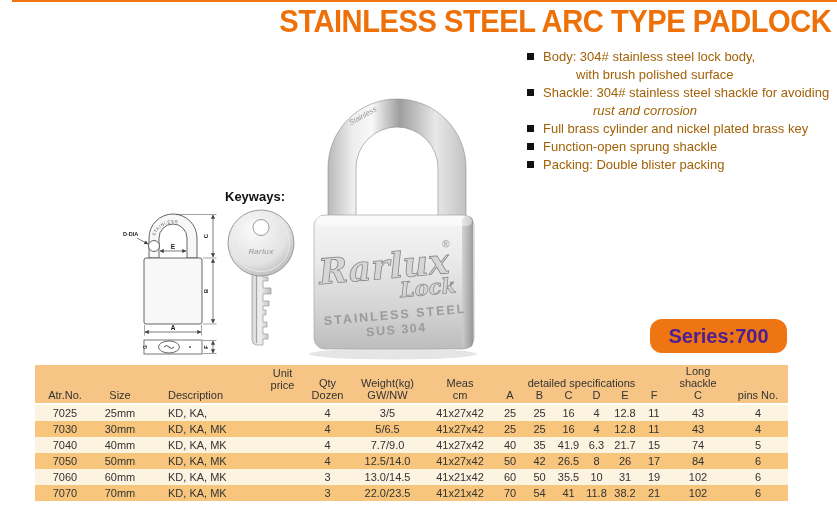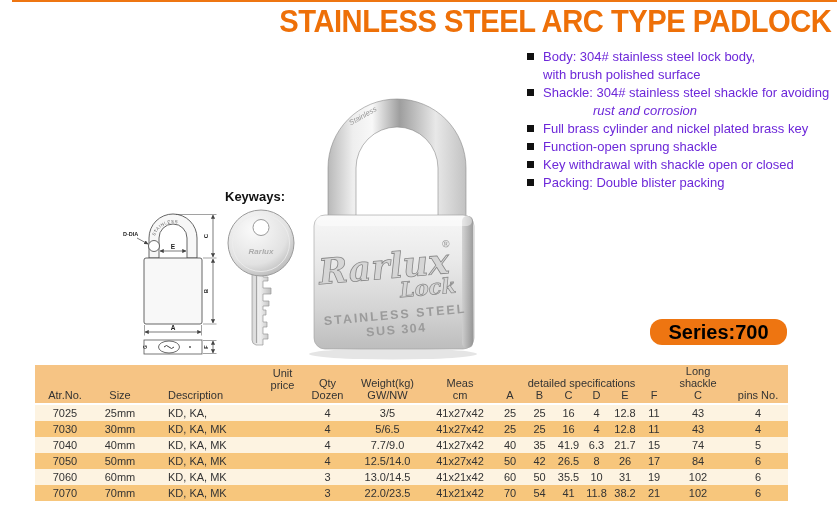--- a/index.html
+++ b/index.html
@@ -6,36 +6,36 @@
   .page { position:relative; width:837px; height:505px; background:#fff; overflow:hidden;
           font-family:"Liberation Sans", sans-serif; }
 
   .top-rule { position:absolute; top:0; left:12px; right:0; height:2px; background:#ee7511; }
 
   .title { position:absolute; top:4px; right:6px; margin:0; white-space:nowrap;
            font-size:31px; font-weight:bold; color:#ee7008; letter-spacing:-0.5px;
            transform:scaleX(0.94); transform-origin:100% 50%; }
 
   .features { position:absolute; left:527px; top:48px; width:308px; margin:0; padding:0;
-              list-style:none; font-size:13px; color:#6d28d9; }
+              list-style:none; font-size:13px; color:#a16207; }
   .features li { position:relative; padding-left:16px; line-height:18px; }
   .sq { position:absolute; left:0; top:5px; width:7px; height:7px; background:#111; }
   .sub { line-height:18px; }
   .sub:empty { display:none; }
-  li.f0 .sub { }
+  li.f0 .sub { margin-left:33px; }
   li.f1 .sub { margin-left:50px;font-style:italic; }
 
   .keyways-label { position:absolute; left:225px; top:189px; font-size:13px; font-weight:bold; color:#111; }
 
   .diagram-svg { position:absolute; left:123px; top:196px; }
   .key-svg     { position:absolute; left:222px; top:206px; }
   .padlock-svg { position:absolute; left:296px; top:86px; }
 
-  .series-badge { position:absolute; left:650px; top:319px; width:137px; height:26px;
-                  background:#ee7511; border-radius:12px; color:#000000;
+  .series-badge { position:absolute; left:650px; top:319px; width:137px; height:34px;
+                  background:#ee7511; border-radius:12px; color:#4c1d95;
                   font-size:20px; font-weight:bold;
                   display:flex; align-items:center; justify-content:center; }
 
   .spec-table-wrap { position:absolute; left:35px; top:365px; width:753px; }
   table.spec { border-collapse:collapse; width:753px; table-layout:fixed;
                font-size:11px; color:#333; }
   table.spec thead th { background:#f6c484; height:28px; font-weight:normal; padding:0 0 2px 0;
                         vertical-align:bottom; line-height:12px; text-align:center;
                         border-bottom:2px solid #fff; }
   table.spec thead th.vtop { vertical-align:top; padding:2px 0 0 0; }
@@ -59,21 +59,21 @@
 
   <div class="top-rule"></div>
 
   <h1 class="title">STAINLESS STEEL ARC TYPE PADLOCK</h1>
 
   <ul class="features">
     <li class="f0"><span class="sq"></span><span>Body: 304# stainless steel lock body,</span><div class="sub">with brush polished surface</div></li>
     <li class="f1"><span class="sq"></span><span>Shackle: 304# stainless steel shackle for avoiding</span><div class="sub">rust and corrosion</div></li>
     <li class="f2"><span class="sq"></span><span>Full brass cylinder and nickel plated brass key</span></li>
     <li class="f3"><span class="sq"></span><span>Function-open sprung shackle</span></li>
-    <li class="f4"><span class="sq"></span><span>Key withdrawal with shackle open or closed</span></li>
+    <li class="f4"><span class="sq"></span></li>
     <li class="f5"><span class="sq"></span><span>Packing: Double blister packing</span></li>
   </ul>
 
   <div class="keyways-label">Keyways:</div>
 
   <svg class="diagram-svg" width="142" height="160" viewBox="0 0 142 160">
     <defs>
       <marker id="ar" viewBox="0 0 10 10" refX="9" refY="5" markerWidth="6" markerHeight="6" orient="auto-start-reverse">
         <path d="M0,0 L10,5 L0,10 Z" fill="#444"></path>
       </marker>

